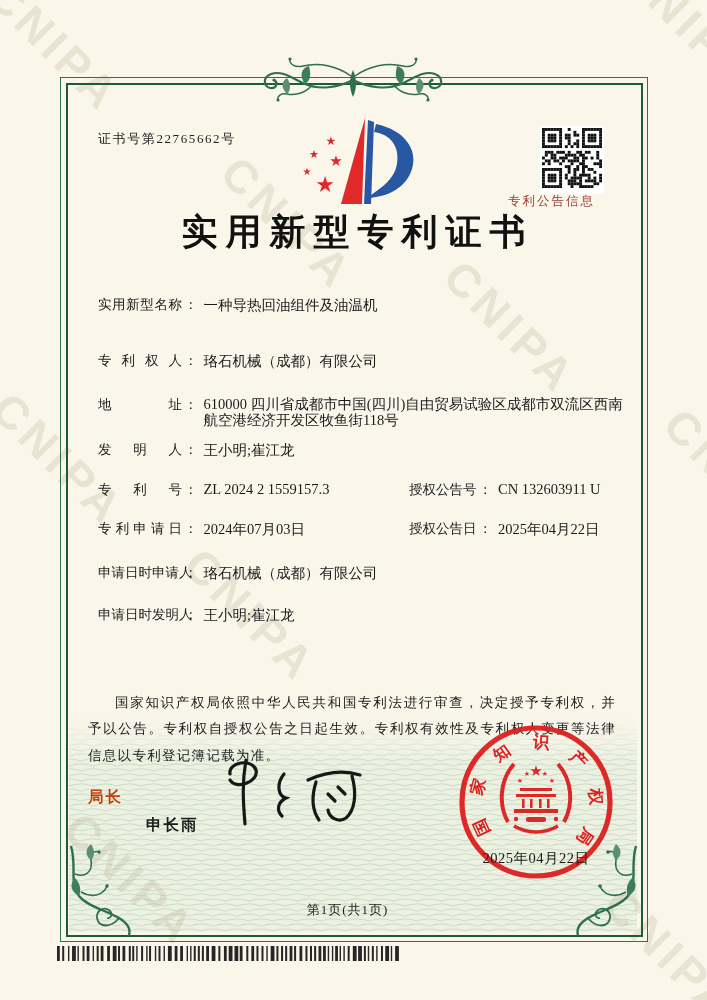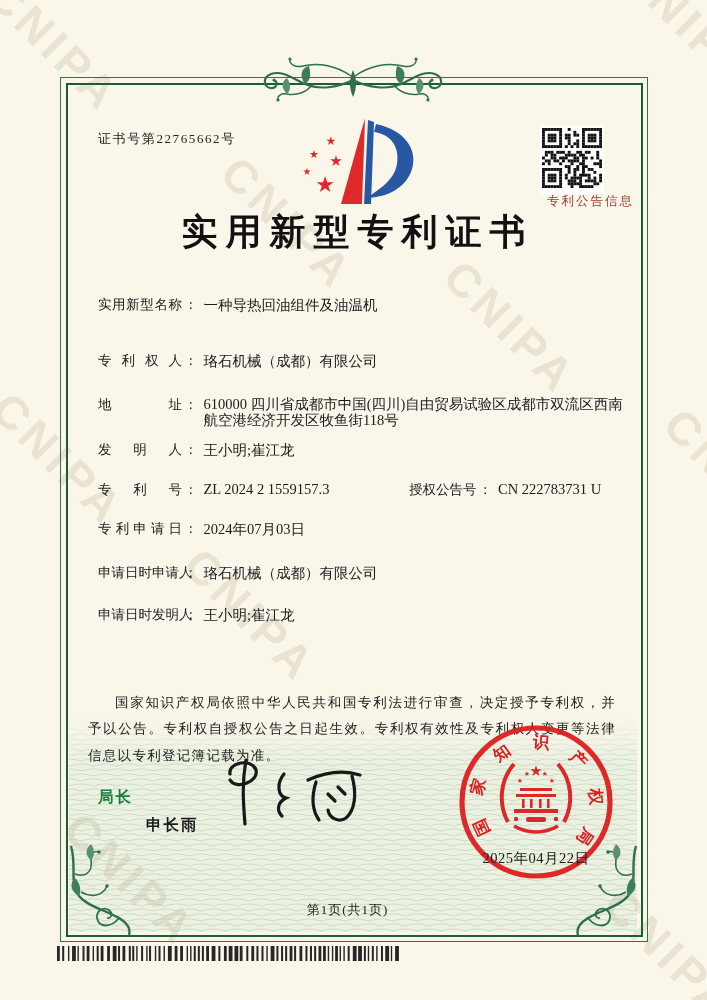--- a/index.html
+++ b/index.html
@@ -22,42 +22,42 @@
   .border-inner{position:absolute; left:66px; top:83px; width:573px; height:850px;
     border:2.3px solid #1d5c38; z-index:3;}
   
   .waves{position:absolute; left:69px; top:712px; width:568px; height:220px; z-index:1;}
   .wave-fade{position:absolute; left:69px; top:712px; width:568px; height:52px; z-index:1;
     background:linear-gradient(#faf6ea 8%, rgba(250,246,234,0));}
   
   .cert-no{position:absolute; left:98px; top:130px; font-size:13px; letter-spacing:1.6px; color:#222; z-index:4;}
   .logo{position:absolute; left:291px; top:112px; z-index:4;}
   .qr{position:absolute; left:540px; top:126px; z-index:4; background:#fff; padding:2px;}
-  .qr-caption{position:absolute; left:508px; top:193px; width:126px; text-align:right;
+  .qr-caption{position:absolute; left:508px; top:193px; width:126px; text-align:left;
     font-size:12.5px; letter-spacing:2px; color:#9c4036; z-index:4;}
   .title{position:absolute; left:0; top:208px; width:707px; margin:0; text-align:center;
     font-size:36px; font-weight:700; letter-spacing:8px; text-indent:8px; color:#111; z-index:4;}
   
   .frow{position:absolute; left:98px; width:545px; font-size:14.5px; z-index:4; white-space:nowrap;}
   .flabel{display:inline-block; width:84px; font-size:13.5px; color:#222;
     text-align:justify; text-align-last:justify; vertical-align:top;}
   .fcolon{display:inline-block; margin:0 6px 0 2px; font-size:13.5px; vertical-align:top;}
   .fvalue{color:#1b1b1b; vertical-align:top;}
   .fvalue.wrap{display:inline-block; width:424px; white-space:normal; line-height:16px;}
   .rcol{position:absolute; left:275px; top:0; white-space:nowrap;}
   .rlabel{font-size:13.5px; color:#222;margin-left:36px;}
   .r1{top:296px}.r2{top:352px}.r3{top:396px}.r4{top:441px}
   .r5{top:481px}.r6{top:520px}.r7{top:564px}.r8{top:606px}
   
   .legal{position:absolute; left:88px; top:676px; width:528px; z-index:4;
     font-size:13.5px; line-height:26.5px; letter-spacing:1.3px; text-align:justify;
     text-indent:2em; color:#212121;}
   
-  .sig-title{position:absolute; left:98px; top:787px; font:700 15.5px "Liberation Sans","DejaVu Sans",sans-serif;
-    letter-spacing:2px; color:#15803d; z-index:5;}
+  .sig-title{position:absolute; left:88px; top:787px; font:700 15.5px "Liberation Sans","DejaVu Sans",sans-serif;
+    letter-spacing:2px; color:#c2410c; z-index:5;}
   .sig-name{position:absolute; left:98px; top:815px; font:700 15.5px "Liberation Sans","DejaVu Sans",sans-serif;
     letter-spacing:2px; color:#1c1c1c; z-index:5;margin-left:48px;}
   .sig-script{position:absolute; left:212px; top:748px; z-index:5;}
   .seal{position:absolute; left:456px; top:722px; z-index:6;}
   
   .page-info{position:absolute; left:0; top:901px; width:695px; text-align:center;
     font-size:13px; letter-spacing:1px; color:#222; z-index:4;}
   .barcode{position:absolute; left:57px; top:946px; z-index:4;}
   
   .orn-top{position:absolute; left:253px; top:54px; z-index:4;}
@@ -429,25 +429,28 @@
   </div>
   <div class="frow r3">
     <span class="flabel">地址</span><span class="fcolon">：</span><span class="fvalue wrap">610000 四川省成都市中国(四川)自由贸易试验区成都市双流区西南航空港经济开发区牧鱼街118号</span>
   </div>
   <div class="frow r4">
     <span class="flabel">发明人</span><span class="fcolon">：</span><span class="fvalue">王小明;崔江龙</span>
   </div>
   <div class="frow r5">
     <span class="flabel">专利号</span><span class="fcolon">：</span><span class="fvalue">ZL 2024 2 1559157.3</span>
     <span class="rcol">
-      <span class="rlabel">授权公告号</span><span class="fcolon">：</span><span class="fvalue">CN 222783731 U</span>
+      <span class="rlabel">授权公告号</span><span class="fcolon">：</span><span class="fvalue">CN 132603911 U</span>
     </span>
   </div>
   <div class="frow r6">
     <span class="flabel">专利申请日</span><span class="fcolon">：</span><span class="fvalue">2024年07月03日</span>
+    <span class="rcol">
+      <span class="rlabel">授权公告日</span><span class="fcolon">：</span><span class="fvalue">2025年04月22日</span>
+    </span>
   </div>
   <div class="frow r7">
     <span class="flabel">申请日时申请人</span><span class="fcolon">：</span><span class="fvalue">珞石机械（成都）有限公司</span>
   </div>
   <div class="frow r8">
     <span class="flabel">申请日时发明人</span><span class="fcolon">：</span><span class="fvalue">王小明;崔江龙</span>
   </div>
 
   <p class="legal">国家知识产权局依照中华人民共和国专利法进行审查，决定授予专利权，并予以公告。专利权自授权公告之日起生效。专利权有效性及专利权人变更等法律信息以专利登记簿记载为准。</p>
 

